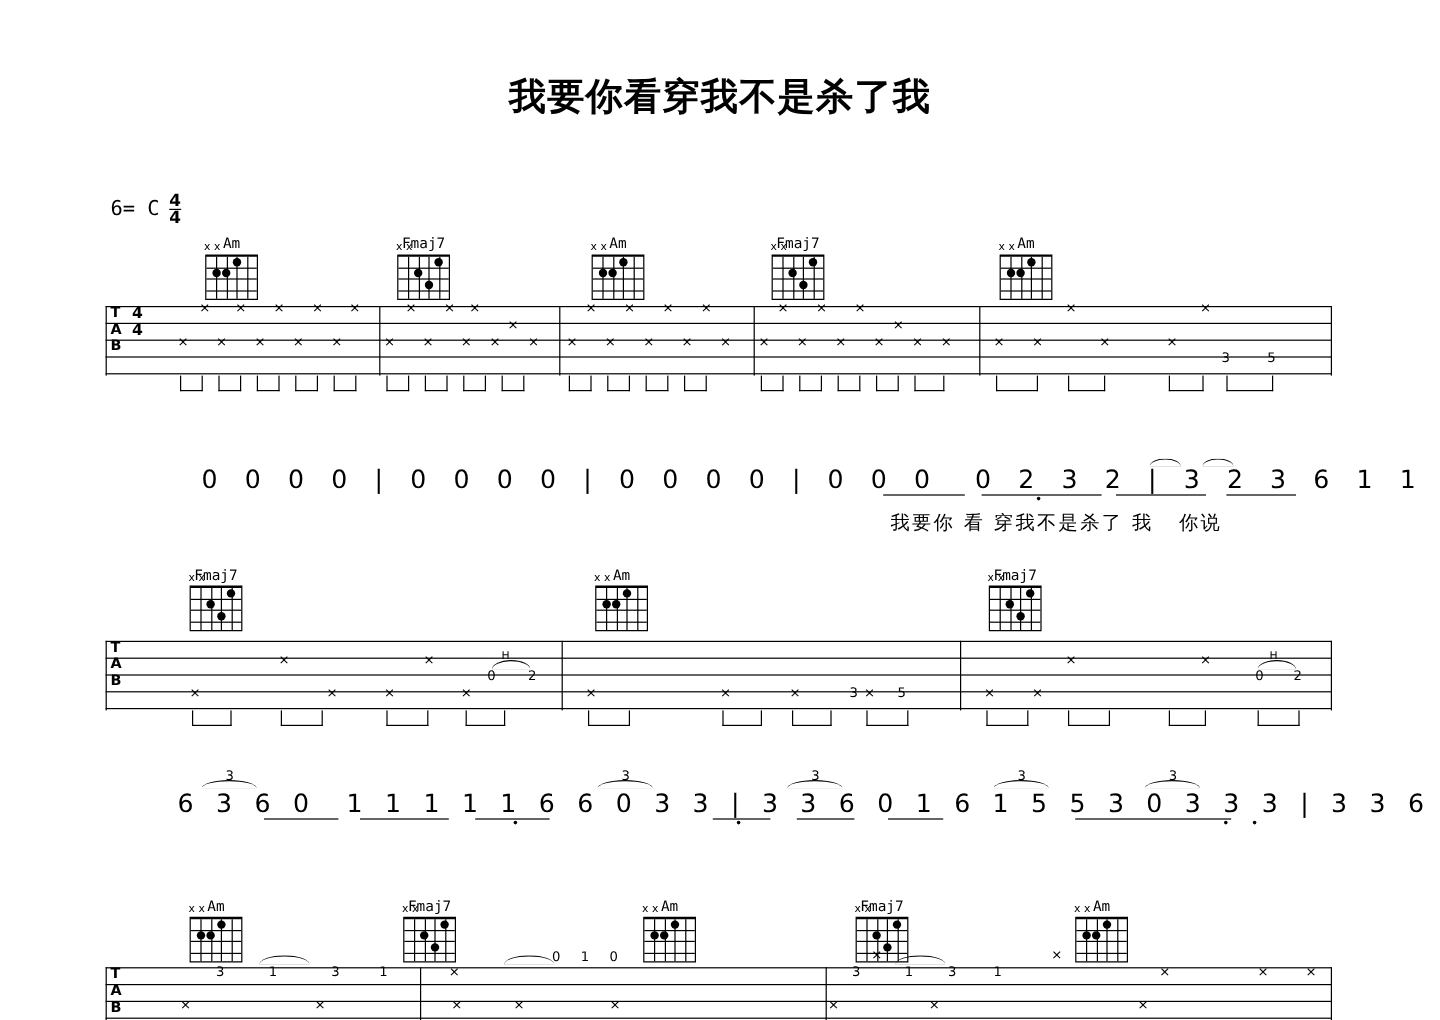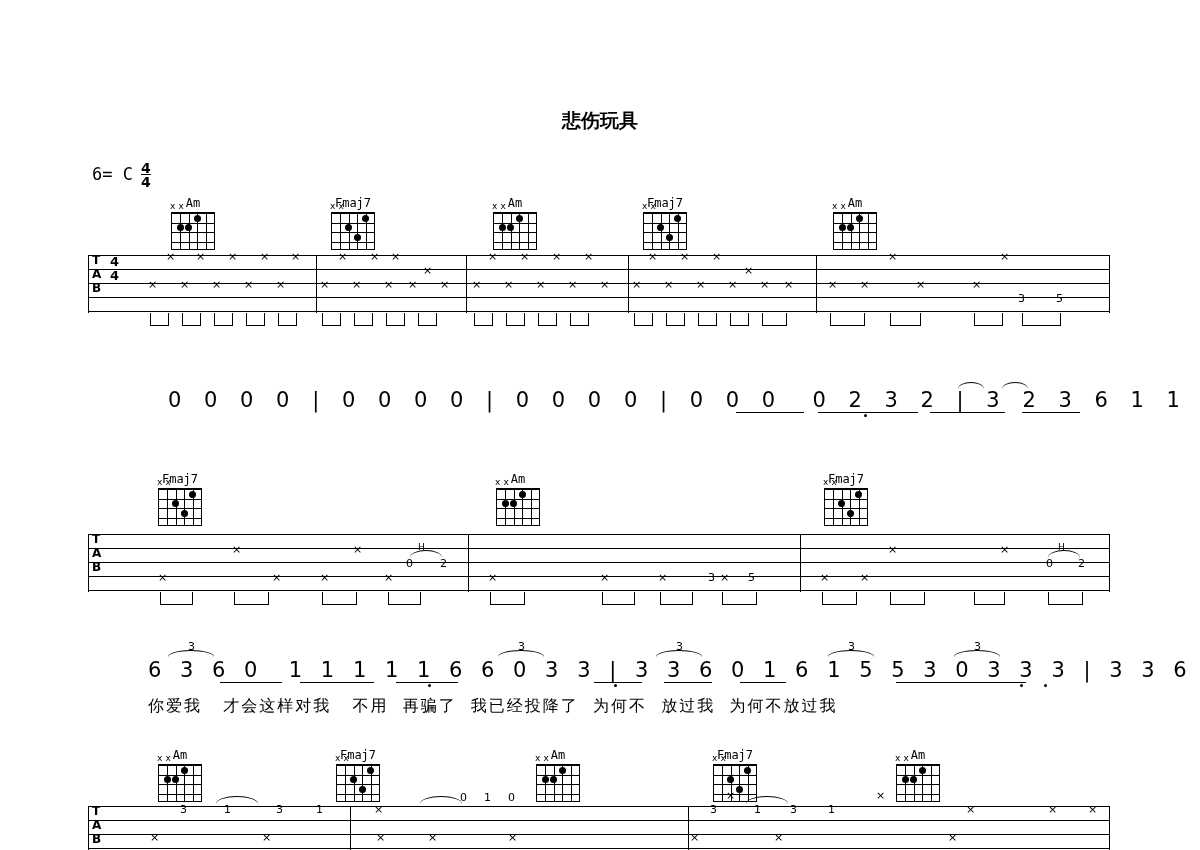--- a/index.html
+++ b/index.html
@@ -120,21 +120,21 @@
   .tie{
     position:absolute;border-top:1.2px solid #000;border-radius:50%/100% 100% 0 0;
     height:6px;
   }
 </style>
 </head>
 <body>
 
 <div class="sheet">
 
-  <div class="subtitle">悲伤玩具</div>
+  <div class="title">我要你看穿我不是杀了我</div>
 
 
   <div class="keysig">
     <span>6= C</span>
     <span class="timesig">
       <span class="num">4</span>
       <span class="den">4</span>
     </span>
   </div>
 
@@ -507,20 +507,21 @@
       <div class="stem" style="left:886px;top:0;height:13px;"></div>
         <div class="stem" style="left:914px;top:0;height:13px;"></div>
         <div class="beam" style="left:886px;top:12px;width:29px;"></div>
       <div class="stem" style="left:934px;top:0;height:13px;"></div>
         <div class="stem" style="left:972px;top:0;height:13px;"></div>
         <div class="beam" style="left:934px;top:12px;width:39px;"></div>
     </div>
   </div>
 
   <div class="numrow" style="top:388px;left:168px;letter-spacing:8px;">0 0 0 0 | 0 0 0 0 | 0 0 0 0 | 0 0 0  0 2 3 2 | 3 2 3 6 1 1 5 5 3 3 3 0 2 3 |</div>
+  <div class="lyricrow" style="top:426px;left:742px;letter-spacing:2px;">我要你 看 穿我不是杀了 我   你说</div>
   <div class="underline-seg" style="top:412px;left:736px;width:68px;"></div>
   <div class="underline-seg" style="top:412px;left:818px;width:100px;"></div>
   <div class="underline-seg" style="top:412px;left:930px;width:75px;"></div>
   <div class="underline-seg" style="top:412px;left:1022px;width:58px;"></div>
   <div class="tie" style="top:382px;left:958px;width:26px;"></div>
   <div class="tie" style="top:382px;left:1002px;width:26px;"></div>
   <div class="dotmark" style="top:414px;left:864px;"></div>
 
   <div class="system" style="top:534px;">
     <div class="staff">
@@ -604,21 +605,20 @@
       <div class="stem" style="left:886px;top:0;height:13px;"></div>
         <div class="stem" style="left:916px;top:0;height:13px;"></div>
         <div class="beam" style="left:886px;top:12px;width:31px;"></div>
       <div class="stem" style="left:960px;top:0;height:13px;"></div>
         <div class="stem" style="left:994px;top:0;height:13px;"></div>
         <div class="beam" style="left:960px;top:12px;width:35px;"></div>
     </div>
   </div>
 
   <div class="numrow" style="top:658px;left:148px;letter-spacing:6px;">6 3 6 0  1 1 1 1 1 6 6 0 3 3 | 3 3 6 0 1 6 1 5 5 3 0 3 3 3 | 3 3 6 0 3 3 3 3 3 6 6 |</div>
-  <div class="lyricrow" style="top:696px;left:148px;letter-spacing:2px;">你爱我   才会这样对我   不用  再骗了  我已经投降了  为何不  放过我  为何不放过我</div>
   <div class="triplet" style="top:640px;left:188px;">3</div>
   <div class="tie" style="top:650px;left:168px;width:46px;"></div>
   <div class="underline-seg" style="top:682px;left:220px;width:62px;"></div>
   <div class="underline-seg" style="top:682px;left:300px;width:74px;"></div>
   <div class="underline-seg" style="top:682px;left:396px;width:62px;"></div>
   <div class="triplet" style="top:640px;left:518px;">3</div>
   <div class="tie" style="top:650px;left:498px;width:46px;"></div>
   <div class="underline-seg" style="top:682px;left:594px;width:48px;"></div>
   <div class="underline-seg" style="top:682px;left:664px;width:48px;"></div>
   <div class="triplet" style="top:640px;left:676px;">3</div>

